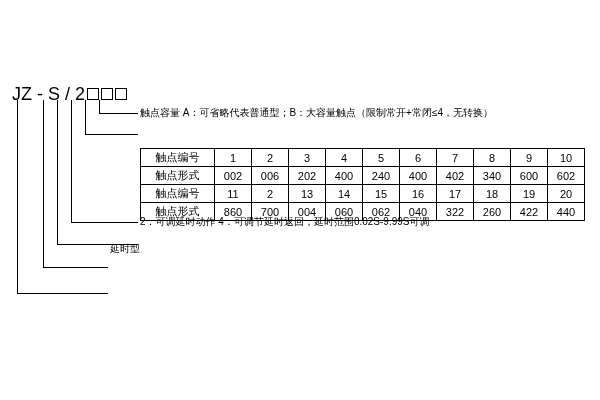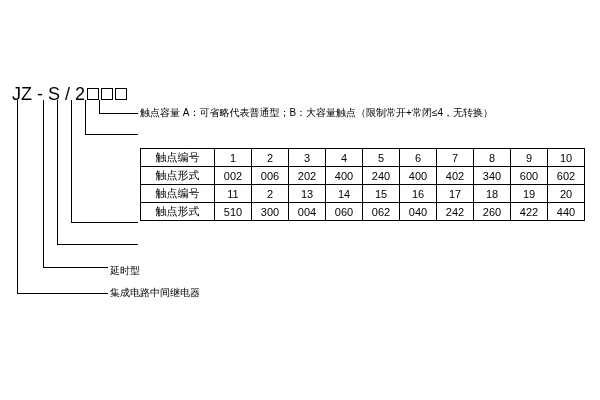--- a/index.html
+++ b/index.html
@@ -113,25 +113,25 @@
 
   <div class="vline" style="left:43px; top:100px; height:167px;"></div>
   <div class="hline" style="left:43px; top:267px; width:65px;"></div>
 
   <div class="vline" style="left:17px; top:100px; height:193px;"></div>
   <div class="hline" style="left:17px; top:293px; width:91px;"></div>
 
   <div class="note" style="left:140px; top:106px;">触点容量  A：可省略代表普通型；B：大容量触点（限制常开+常闭≤4，无转换）</div>
 
 
+  <div class="note" style="left:140px; top:215px;">2：可调延时动作   4：可调节延时返回，延时范围0.02S-9.99S可调</div>
 
 
-  <div class="note" style="left:110px; top:264px;">延时型</div>
+  <div class="note" style="left:110px; top:242px;">延时型</div>
 
-  <div class="note" style="left:110px; top:286px;">集成电路中间继电器</div>
 
   <table class="tbl">
     <tbody>
       <tr>
         <td class="head">触点编号</td>
         <td class="cell">1</td>
         <td class="cell">2</td>
         <td class="cell">3</td>
         <td class="cell">4</td>
         <td class="cell">5</td>
@@ -162,27 +162,27 @@
         <td class="cell">14</td>
         <td class="cell">15</td>
         <td class="cell">16</td>
         <td class="cell">17</td>
         <td class="cell">18</td>
         <td class="cell">19</td>
         <td class="cell">20</td>
       </tr>
       <tr>
         <td class="head">触点形式</td>
-        <td class="cell">510</td>
-        <td class="cell">300</td>
+        <td class="cell">860</td>
+        <td class="cell">700</td>
         <td class="cell">004</td>
         <td class="cell">060</td>
         <td class="cell">062</td>
         <td class="cell">040</td>
-        <td class="cell">242</td>
+        <td class="cell">322</td>
         <td class="cell">260</td>
         <td class="cell">422</td>
         <td class="cell">440</td>
       </tr>
     </tbody>
   </table>
 
 </div>
 
 </body></html>

